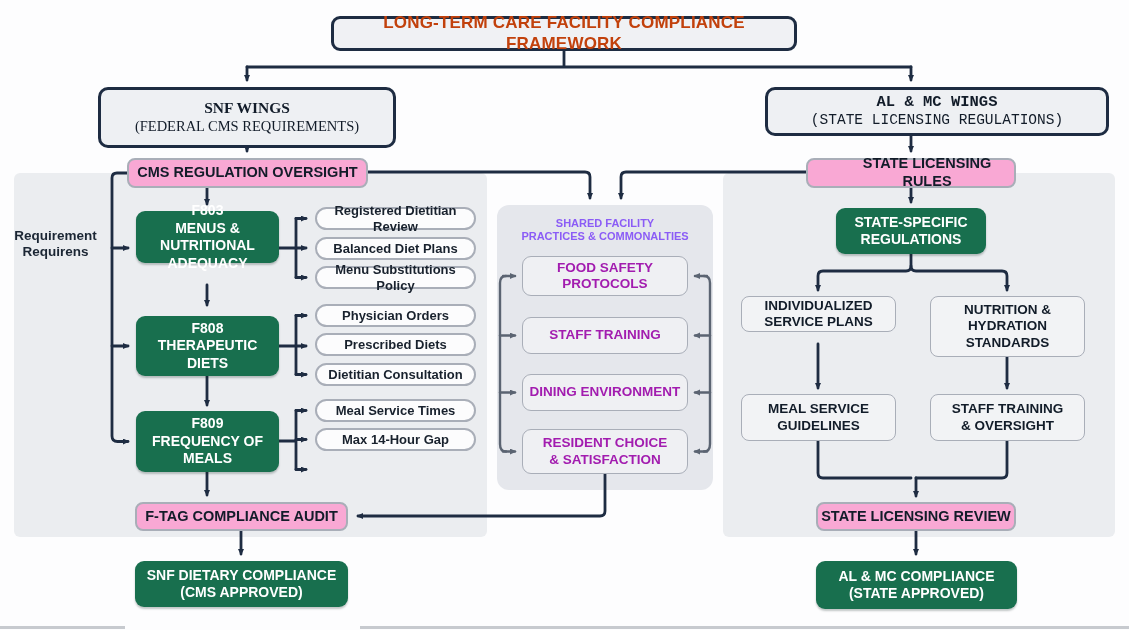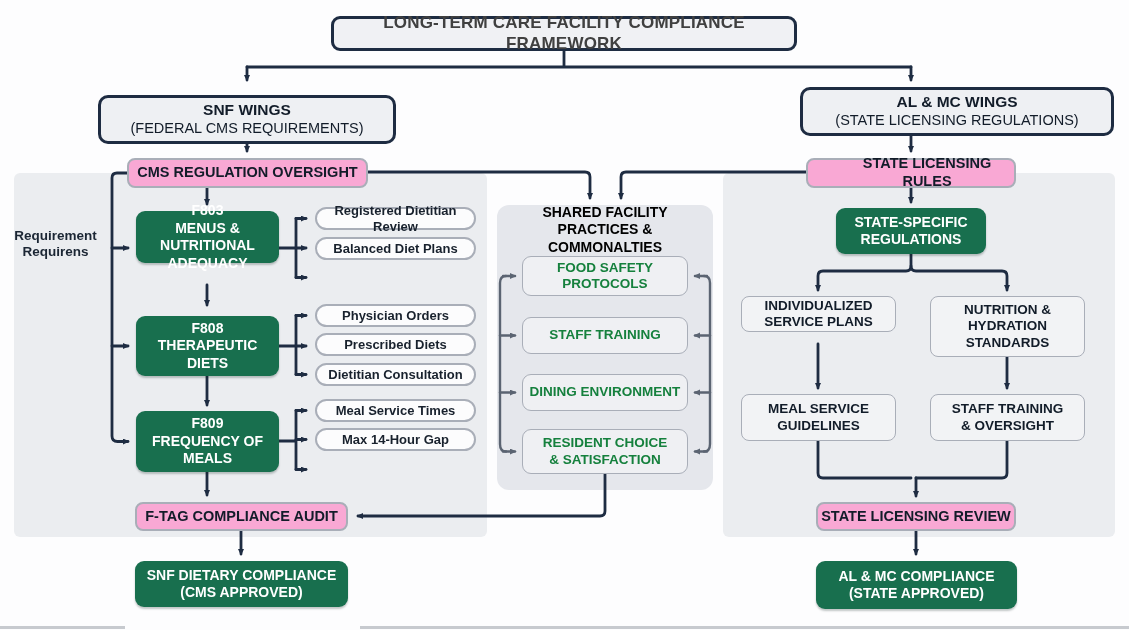--- a/index.html
+++ b/index.html
@@ -11,43 +11,43 @@
   }
   .panel { position:absolute; background:#ebedf0; border-radius:6px; }
   .shared-container { position:absolute; background:#e5e7ec; border-radius:12px; }
   .node {
     position:absolute; box-sizing:border-box;
     display:flex; flex-direction:column; align-items:center; justify-content:center;
     text-align:center; white-space:pre-line; line-height:1.22;
   }
   .title-box {
     background:#f0f1f4; border:3px solid #1e2c42; border-radius:9px;
-    font-weight:700; font-size:17px; letter-spacing:.2px; color:#404040;
+    font-weight:700; font-size:17px; letter-spacing:.2px; color:#c2410c;
   }
   .wing-box {
     background:#eef0f3; border:3px solid #1e2c42; border-radius:10px; color:#121c29;
   }
   .wing-title { font-weight:700; font-size:15.5px; }
   .wing-sub   { font-weight:400; font-size:14.5px; }
   .outline-gray {
     background:#f9a8d4; border:2px solid #a9aeb8; border-radius:8px;
     font-weight:700; font-size:14.5px; color:#121c29;
   }
   .green {
     background:#186f4e; color:#ffffff; font-weight:700; font-size:14px;
     border-radius:9px; box-shadow:0 2px 2px rgba(20,40,35,.25); line-height:1.25;
   }
   .pill {
     background:#fcfcfd; border:2px solid #a9aeb8; border-radius:12px;
     font-weight:700; font-size:13px; color:#18212d;
   }
-  .shared-header { font-weight:700; font-size:14px; color:#000000; background:transparent; }
+  .shared-header { font-weight:700; font-size:11px; color:#8b5cf6; background:transparent; }
   .shared-box {
     background:#eff0f3; border:1.5px solid #a9aeb8; border-radius:9px;
-    font-weight:700; font-size:13.5px; color:#15803d;
+    font-weight:700; font-size:13.5px; color:#a21caf;
   }
   .state-box {
     background:#f2f3f5; border:1.5px solid #a9aeb8; border-radius:8px;
     font-weight:700; font-size:13.5px; color:#121c29;
   }
   .side-label { font-weight:700; font-size:13.5px; color:#1b2634; background:transparent; }
   #wires { position:absolute; left:0; top:0; }
   .edge-strip { position:absolute; height:3px; background:#9aa0a8; opacity:.55; }
 </style>
 </head>
@@ -129,25 +129,25 @@
       <path d="M704 276 Q710 276 710 283 V444 Q710 451.5 704 451.5"></path>
       <path d="M707 276 H695" marker-end="url(#ag)"></path>
       <path d="M710 335.5 H695" marker-end="url(#ag)"></path>
       <path d="M710 392.5 H695" marker-end="url(#ag)"></path>
       <path d="M707 451.5 H695" marker-end="url(#ag)"></path>
     </g>
   </svg>
 
   <div class="node title-box" style="left:331px; top:16px; width:466px; height:35px;">LONG-TERM CARE FACILITY COMPLIANCE FRAMEWORK</div>
 
-  <div class="node wing-box" style="left:98px; top:95px; width:298px; height:49px;">
+  <div class="node wing-box" style="left:98px; top:87px; width:298px; height:61px;font-family:Liberation Serif, serif;">
     <span class="wing-title">SNF WINGS</span>
     <span class="wing-sub">(FEDERAL CMS REQUIREMENTS)</span>
   </div>
-  <div class="node wing-box" style="left:800px; top:87px; width:314px; height:49px;">
+  <div class="node wing-box" style="left:765px; top:87px; width:344px; height:49px;font-family:Liberation Mono, monospace;">
     <span class="wing-title">AL &amp; MC WINGS</span>
     <span class="wing-sub">(STATE LICENSING REGULATIONS)</span>
   </div>
 
   <div class="node outline-gray" style="left:127px; top:158px; width:241px; height:30px;">CMS REGULATION OVERSIGHT</div>
   <div class="node outline-gray" style="left:806px; top:158px; width:210px; height:30px;padding-left:32px;">STATE LICENSING RULES</div>
 
   <div class="node side-label" style="left:8px; top:222px; width:95px; height:44px;">Requirement
 Requirens</div>
 
@@ -157,20 +157,21 @@
 ADEQUACY</div>
   <div class="node green" style="left:136px; top:316px; width:143px; height:60px;">F808
 THERAPEUTIC
 DIETS</div>
   <div class="node green" style="left:136px; top:411px; width:143px; height:61px;">F809
 FREQUENCY OF
 MEALS</div>
 
   <div class="node pill" style="left:315px; top:207px; width:161px; height:23px;">Registered Dietitian Review</div>
   <div class="node pill" style="left:315px; top:237px; width:161px; height:23px;">Balanced Diet Plans</div>
+  <div class="node pill" style="left:315px; top:266px; width:161px; height:23px;">Menu Substitutions Policy</div>
 
   <div class="node pill" style="left:315px; top:304px; width:161px; height:23px;">Physician Orders</div>
   <div class="node pill" style="left:315px; top:333px; width:161px; height:23px;">Prescribed Diets</div>
   <div class="node pill" style="left:315px; top:363px; width:161px; height:23px;">Dietitian Consultation</div>
 
   <div class="node pill" style="left:315px; top:399px; width:161px; height:23px;">Meal Service Times</div>
   <div class="node pill" style="left:315px; top:428px; width:161px; height:23px;">Max 14-Hour Gap</div>
 
   <div class="node outline-gray" style="left:135px; top:502px; width:213px; height:29px;">F-TAG COMPLIANCE AUDIT</div>
   <div class="node green" style="left:135px; top:561px; width:213px; height:46px;">SNF DIETARY COMPLIANCE

